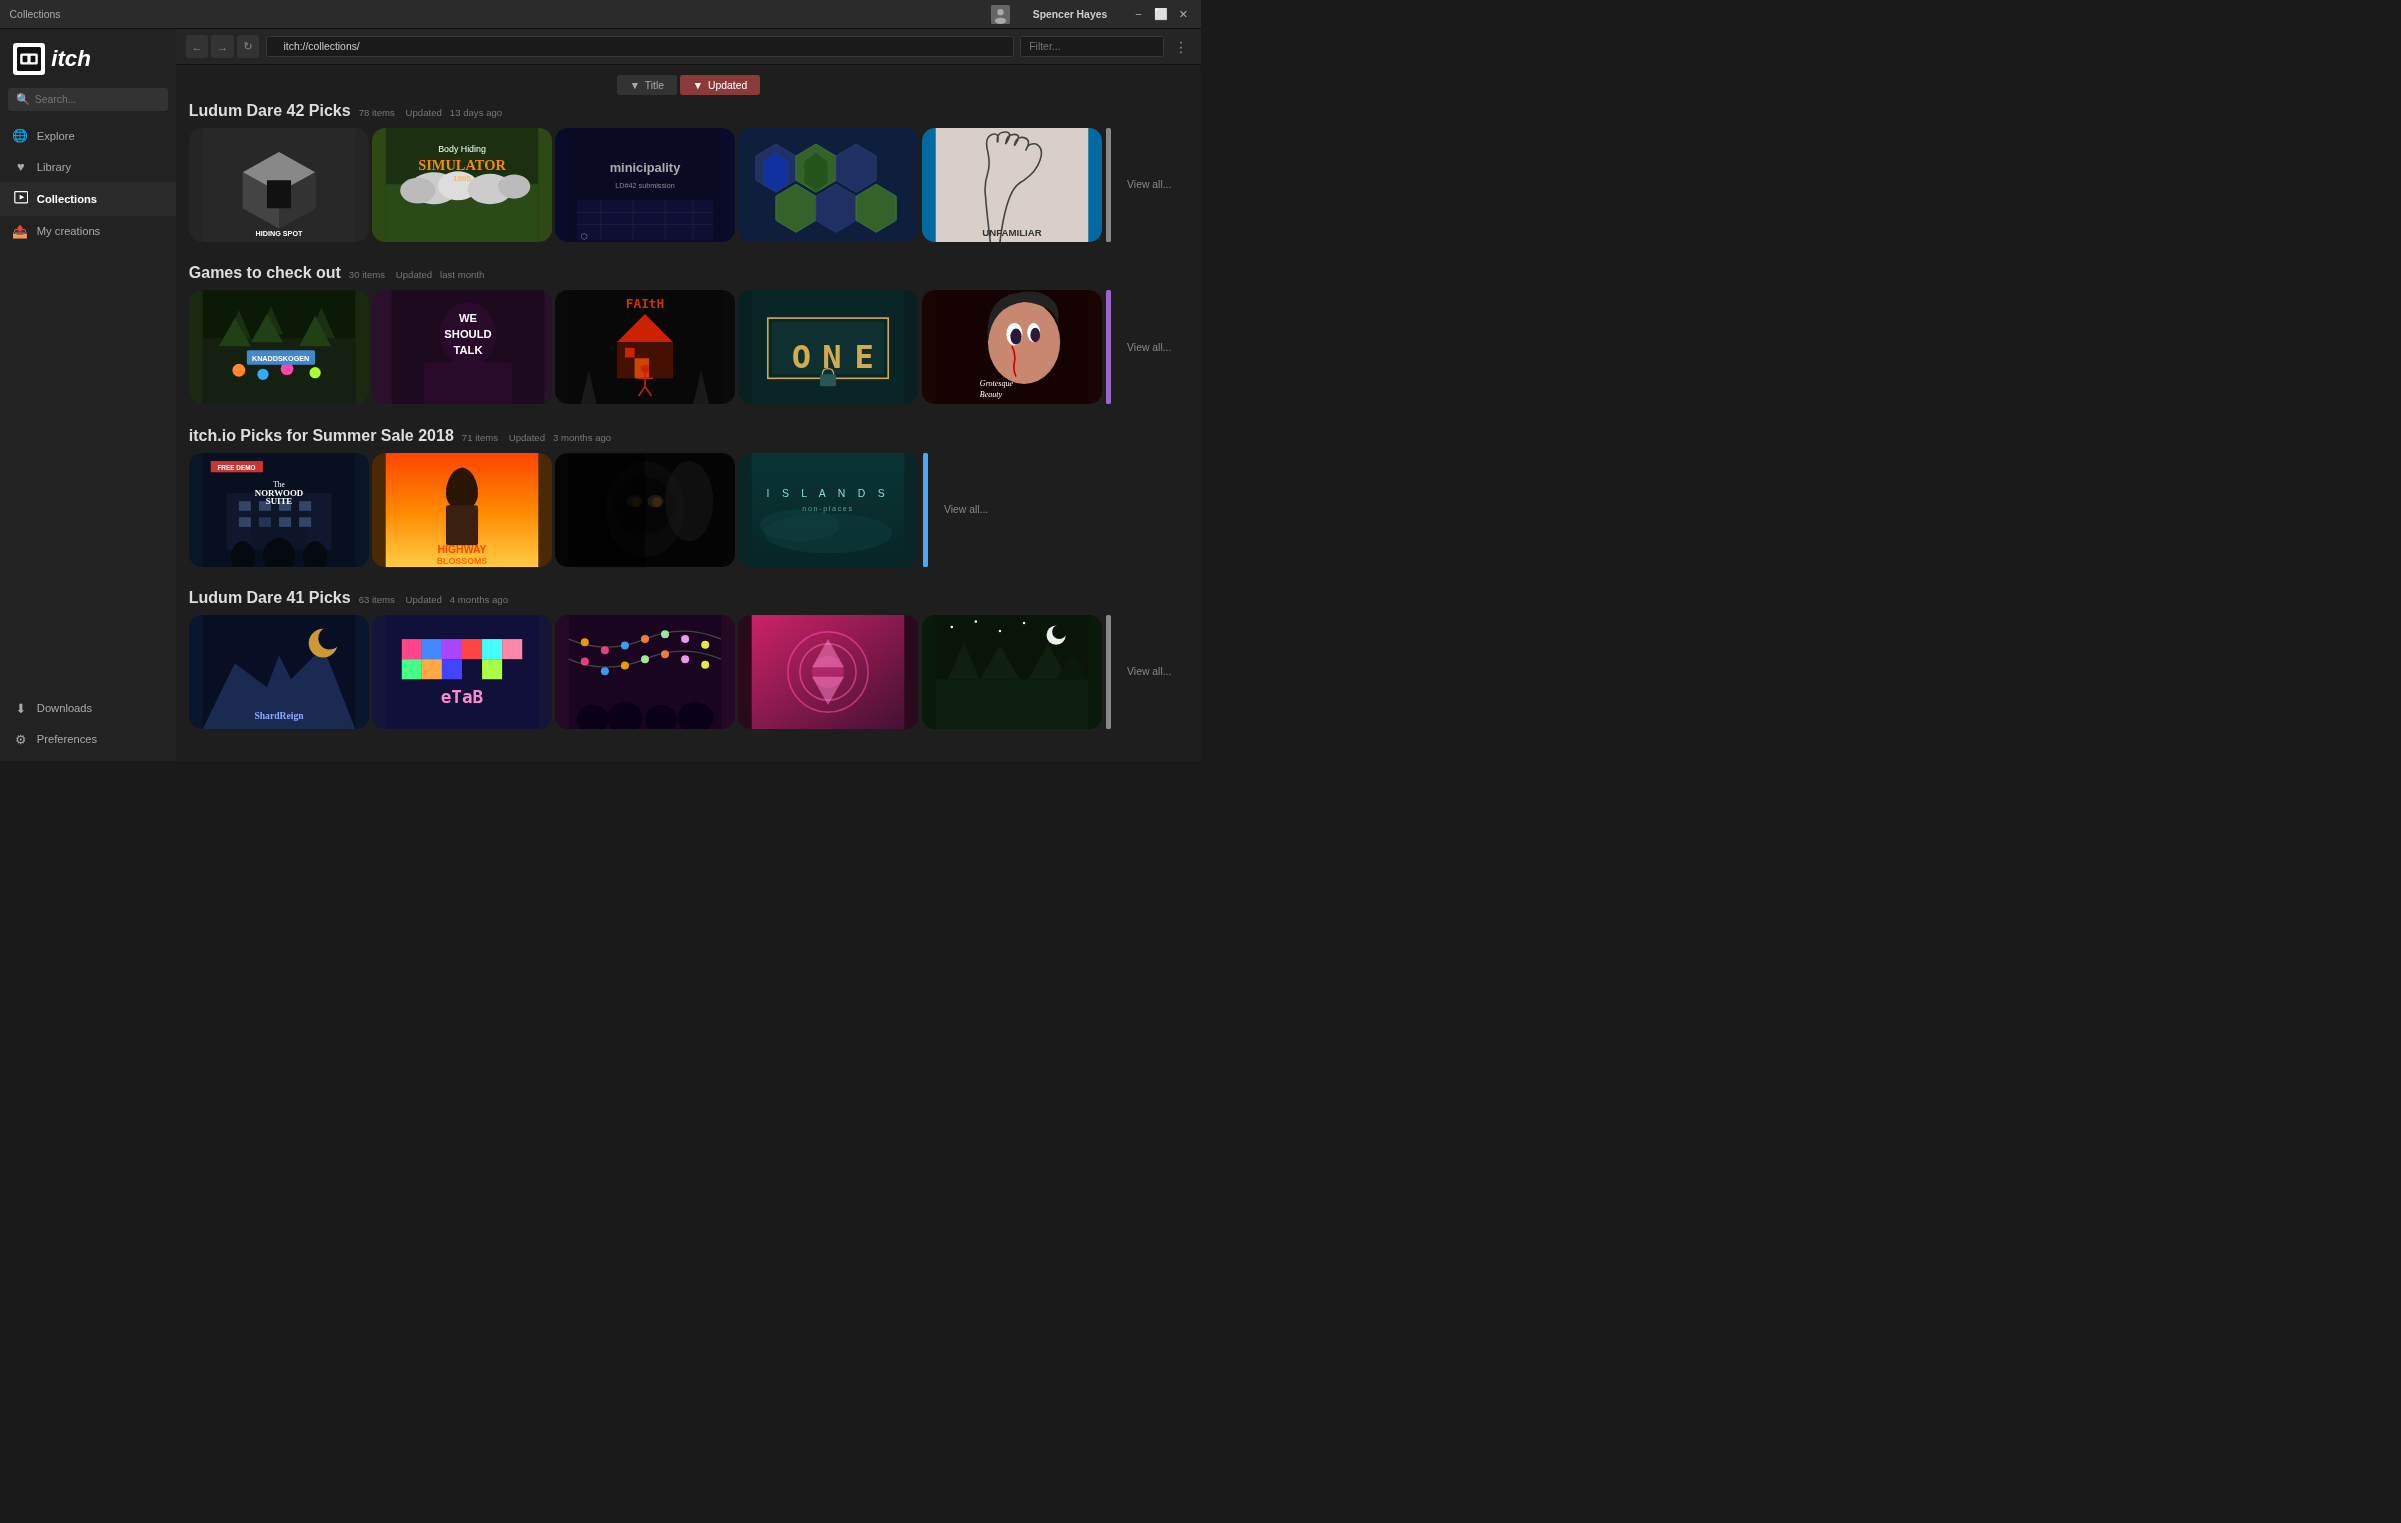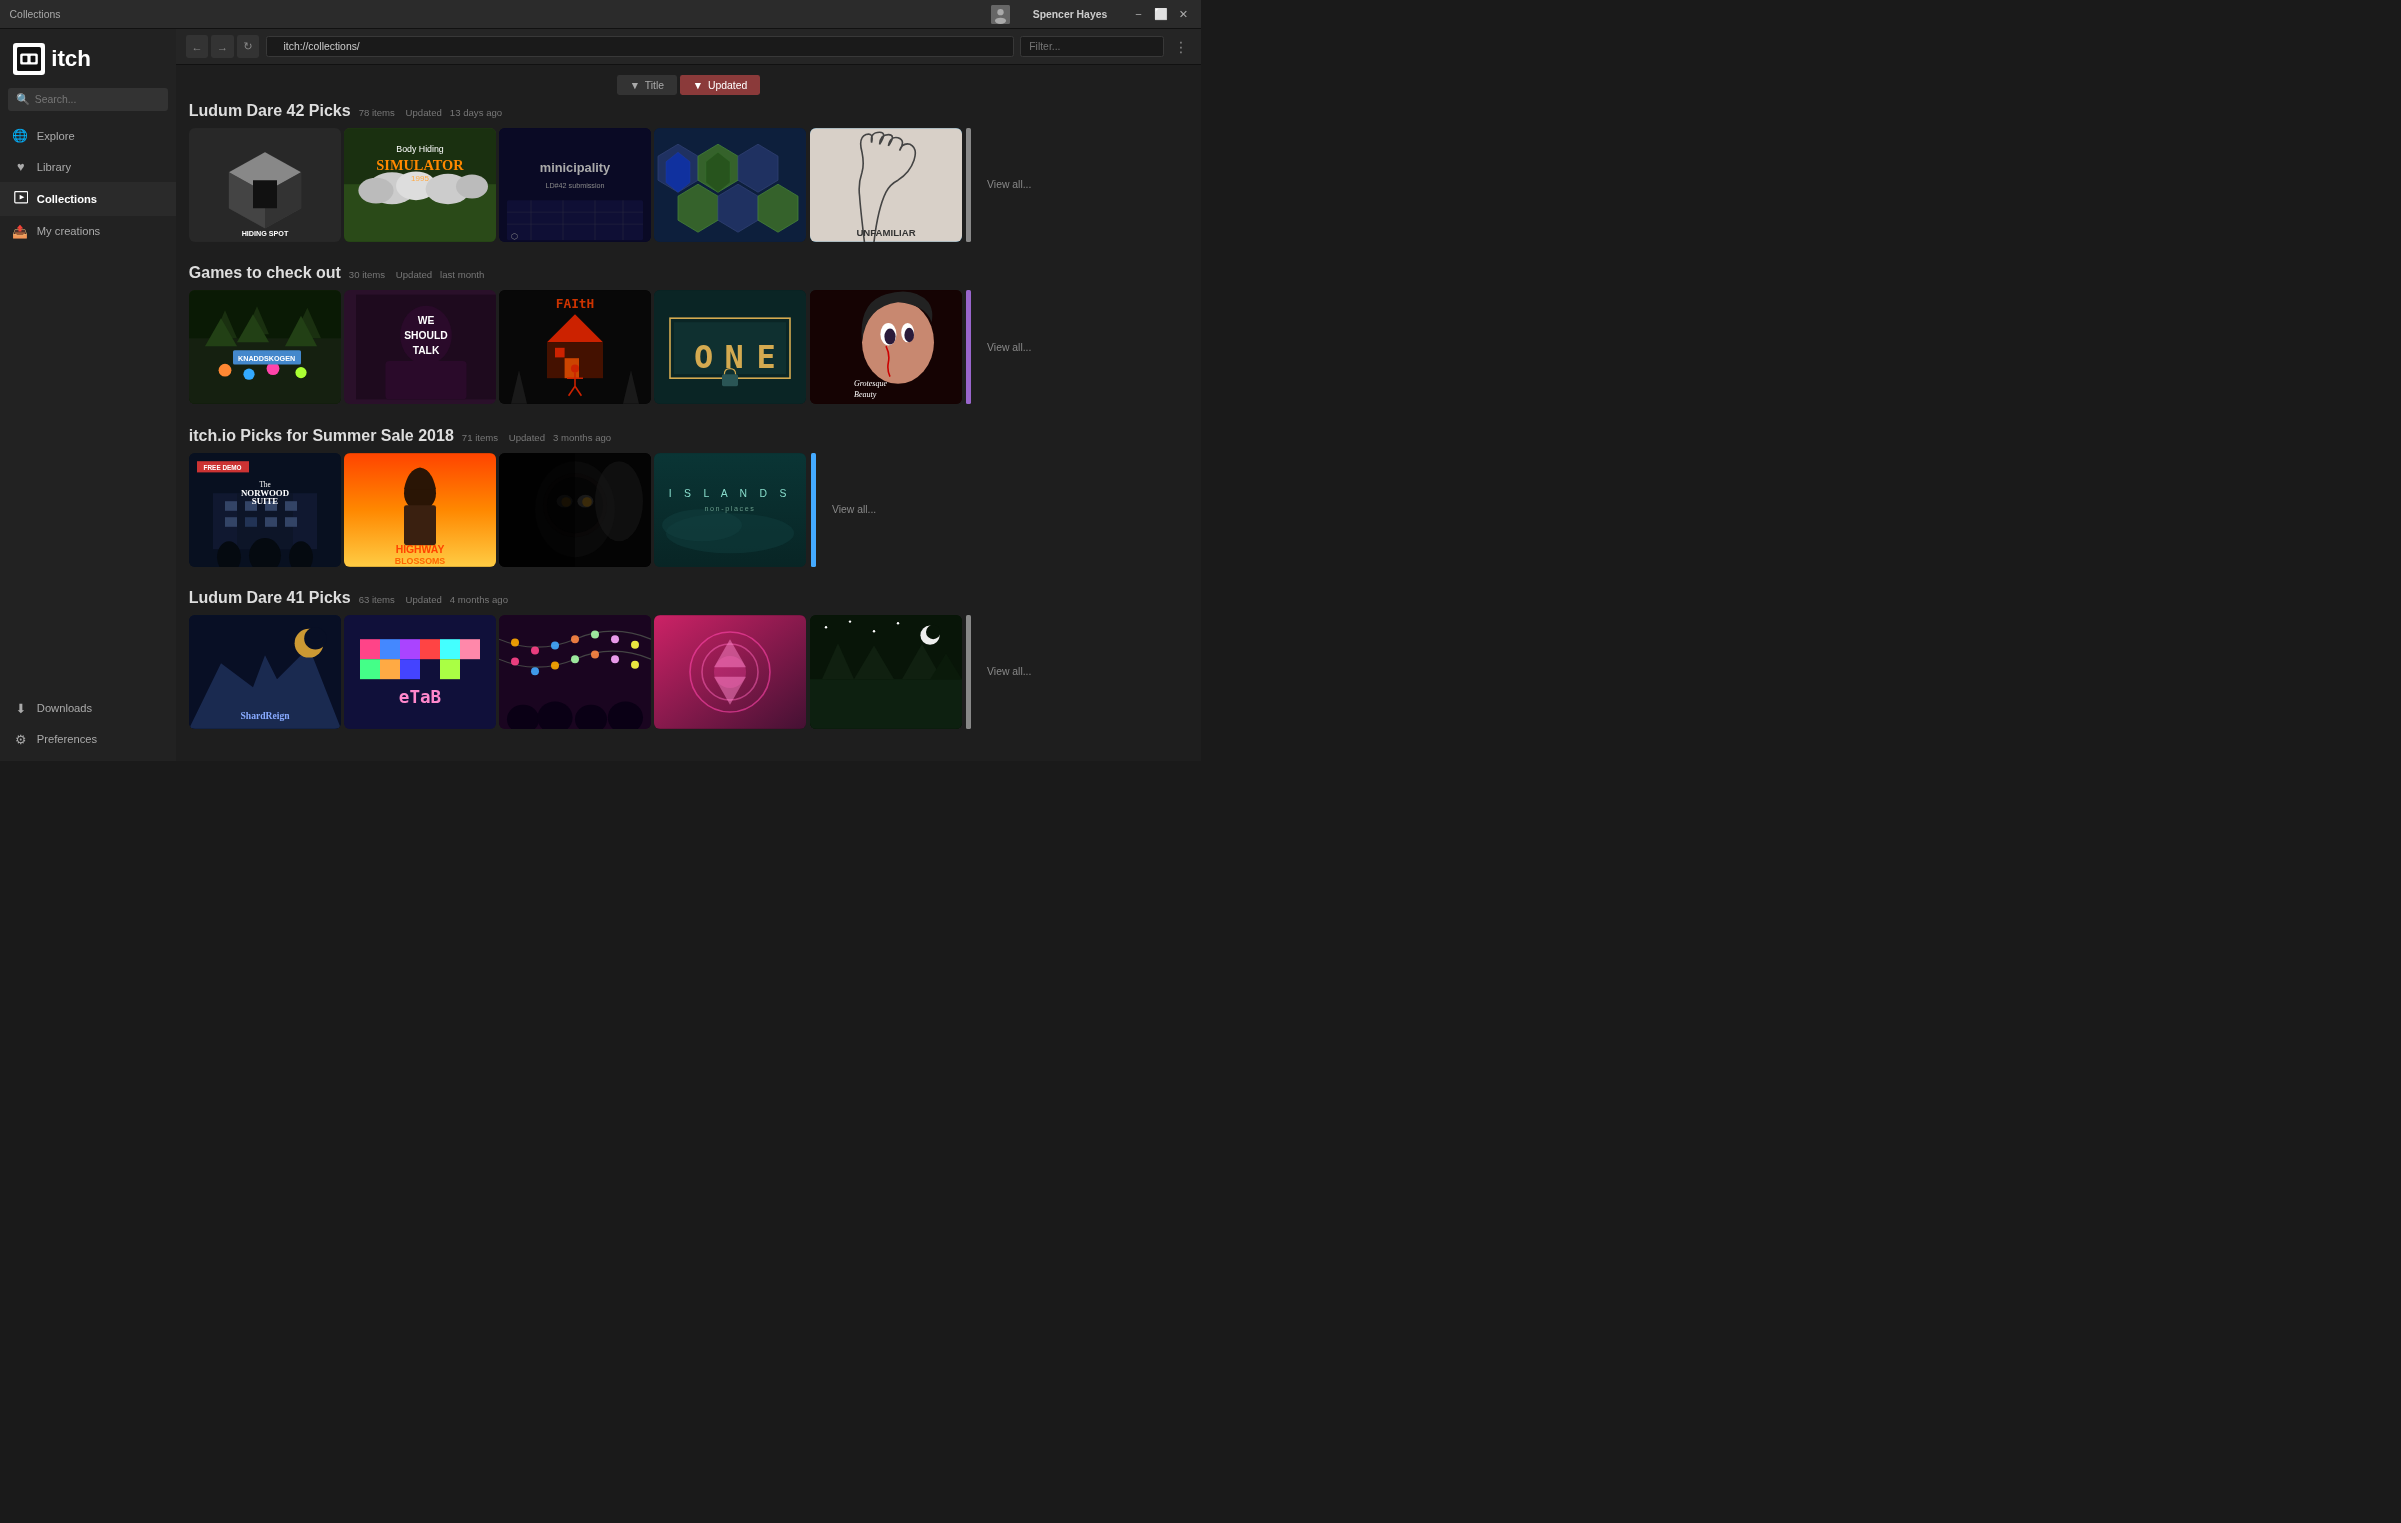--- a/index.html
+++ b/index.html
@@ -98,20 +98,21 @@
       display: flex;
       align-items: center;
       justify-content: center;
       flex-shrink: 0;
     }
     .logo-icon svg { width: 24px; height: 24px; }
     .logo-text {
       font-size: 22.4px;
       font-weight: bold;
       color: #fff;
+      font-style: italic;
     }
     .search-bar {
       margin: 0 8px 9.6px 8px;
       background: #333;
       border-radius: 3.2px;
       display: flex;
       align-items: center;
       padding: 4.8px 8px;
       gap: 4.8px;
     }
@@ -269,23 +270,23 @@
     .collection-meta {
       font-size: 9.6px;
       color: #777;
     }
     .collection-games {
       display: flex;
       gap: 3.2px;
       align-items: stretch;
     }
     .game-thumb {
-      width: 152px;
+      width: 180px;
       height: 114px;
-      border-radius: 6px;
+      border-radius: 13px;
       flex-shrink: 0;
       overflow: hidden;
       position: relative;
     }
 
     .view-all-btn {
       display: flex;
       align-items: center;
       justify-content: center;
       color: #888;

